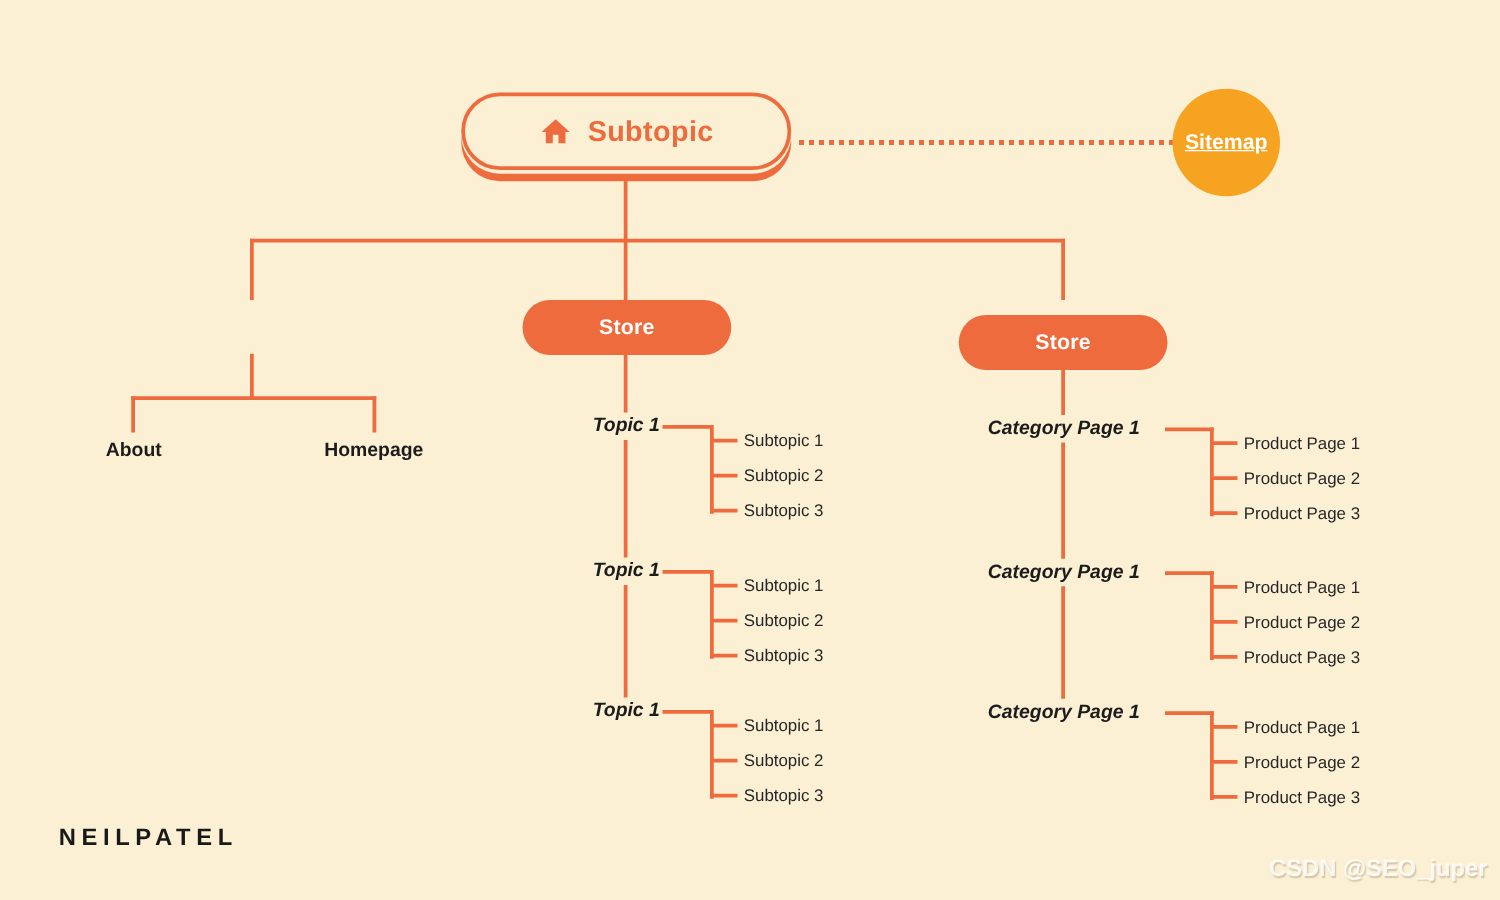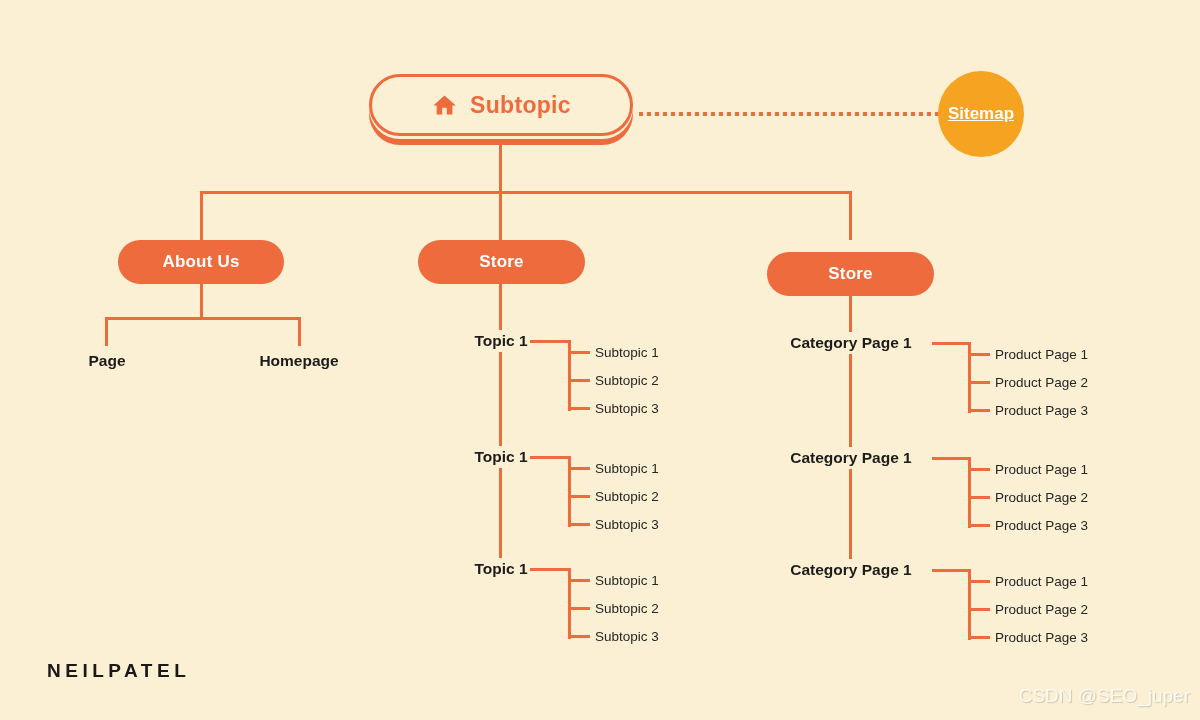--- a/index.html
+++ b/index.html
@@ -98,20 +98,21 @@
   .branch-group { position: absolute; }
   .branch-label {
     position: absolute;
     left: 0; top: 0;
     height: 22px; line-height: 22px;
     text-align: center;
     font-size: 15.5px;
     font-weight: bold;
     color: var(--ink);
     background: var(--bg);
+    font-style: italic;
   }
   .branch-child {
     position: absolute;
     height: 18px; line-height: 18px;
     font-size: 13.5px;
     color: #262626;
     white-space: nowrap;
   }
 
   .brand {
@@ -123,20 +124,21 @@
     color: #191919;
   }
   .watermark {
     position: absolute;
     left: 930px; top: 685px;
     width: 260px;
     text-align: right;
     font-size: 19px;
     color: rgba(255,255,255,0.82);
     text-shadow: 1px 1px 1px rgba(160,145,115,0.45);
+    font-weight: bold;
   }
   .home-svg { display: block; }
 </style>
 </head>
 <body>
 
 <div class="canvas">
 
   <div class="vline" style="left:499px; top:144px; height:49px;"></div>
   <div class="hline" style="left:200px; top:191px; width:652px;"></div>
@@ -160,31 +162,28 @@
         <path d="M10 20v-6h4v6h5v-8h3L12 3 2 12h3v8z" fill="#ED6B3C"></path>
       </svg>
     </span>
     <span class="label">Subtopic</span>
   </div>
 
   <div class="sitemap-circle">
     <span>Sitemap</span>
   </div>
 
-  <div class="pill" style="left:118px; top:240px; width:166px;">
-    <span>About Us</span>
-  </div>
   <div class="pill" style="left:418px; top:240px;">
     <span>Store</span>
   </div>
   <div class="pill" style="left:767px; top:252px;">
     <span>Store</span>
   </div>
 
-  <div class="leaf-label" style="left:57px; top:352px;">Page</div>
+  <div class="leaf-label" style="left:57px; top:352px;">About</div>
   <div class="leaf-label" style="left:249px; top:352px;">Homepage</div>
 
   <div class="branch-group" style="left:430px; top:330px;">
     <div class="branch-label" style="width:142px;">Topic 1</div>
     <div class="stub" style="left:100px; top:10px; width:39px;"></div>
     <div class="elbow" style="left:138px; top:10px; height:71px;"></div>
     <div class="tick" style="left:138px; top:21px; width:22px;"></div>
     <div class="tick" style="left:138px; top:49px; width:22px;"></div>
     <div class="tick" style="left:138px; top:77px; width:22px;"></div>
     <div class="branch-child" style="left:165px; top:14px;">Subtopic 1</div>

